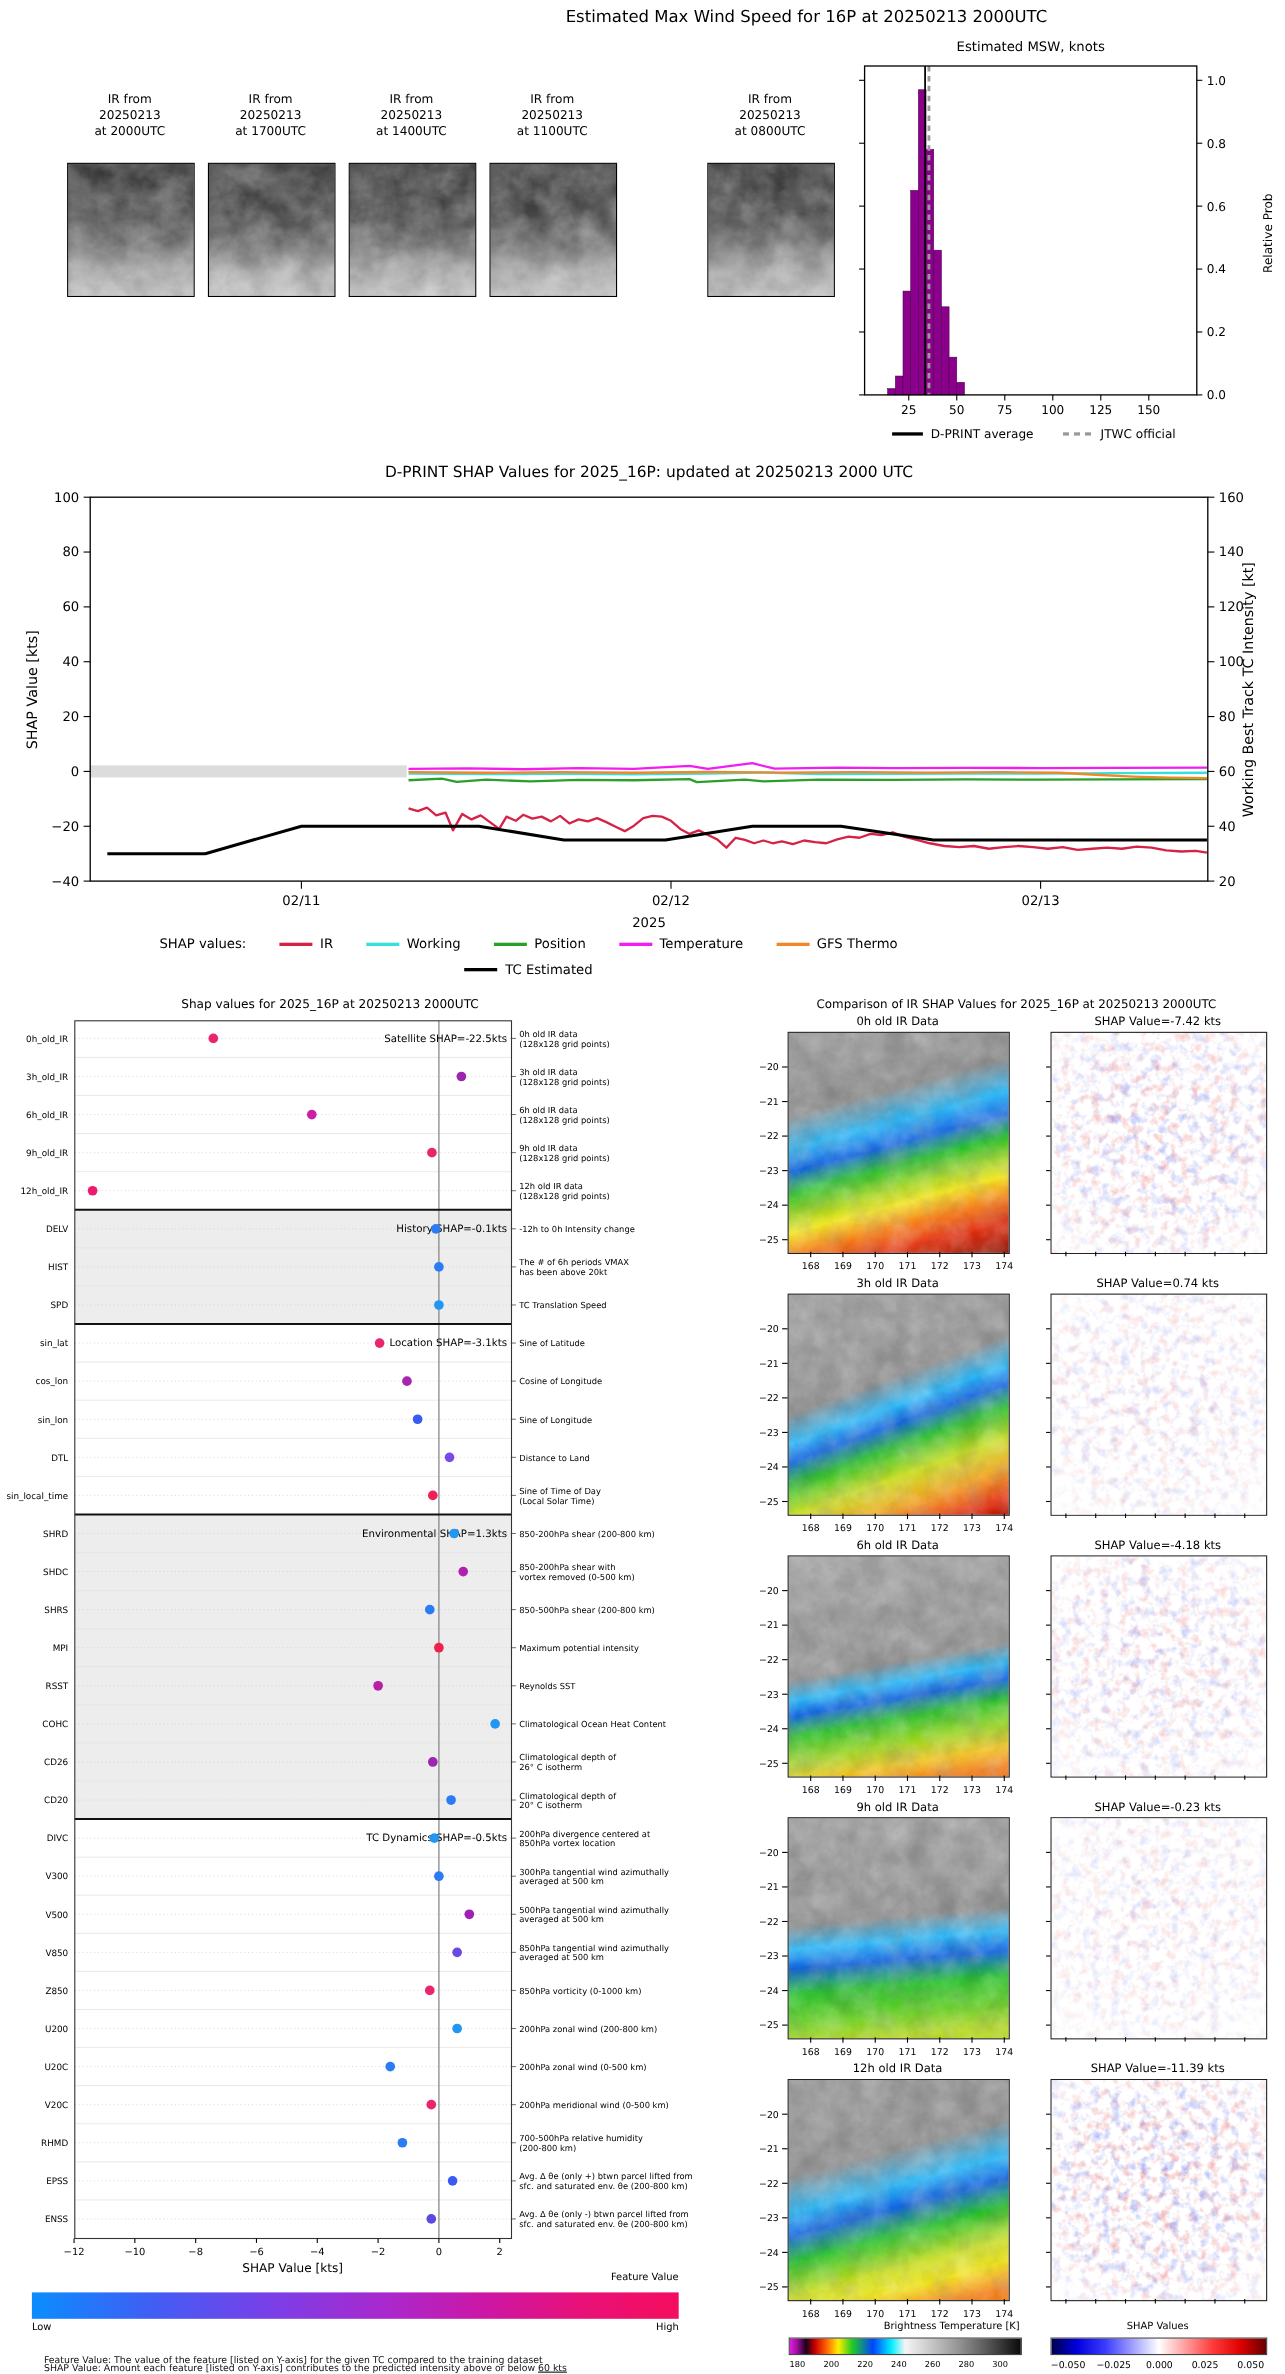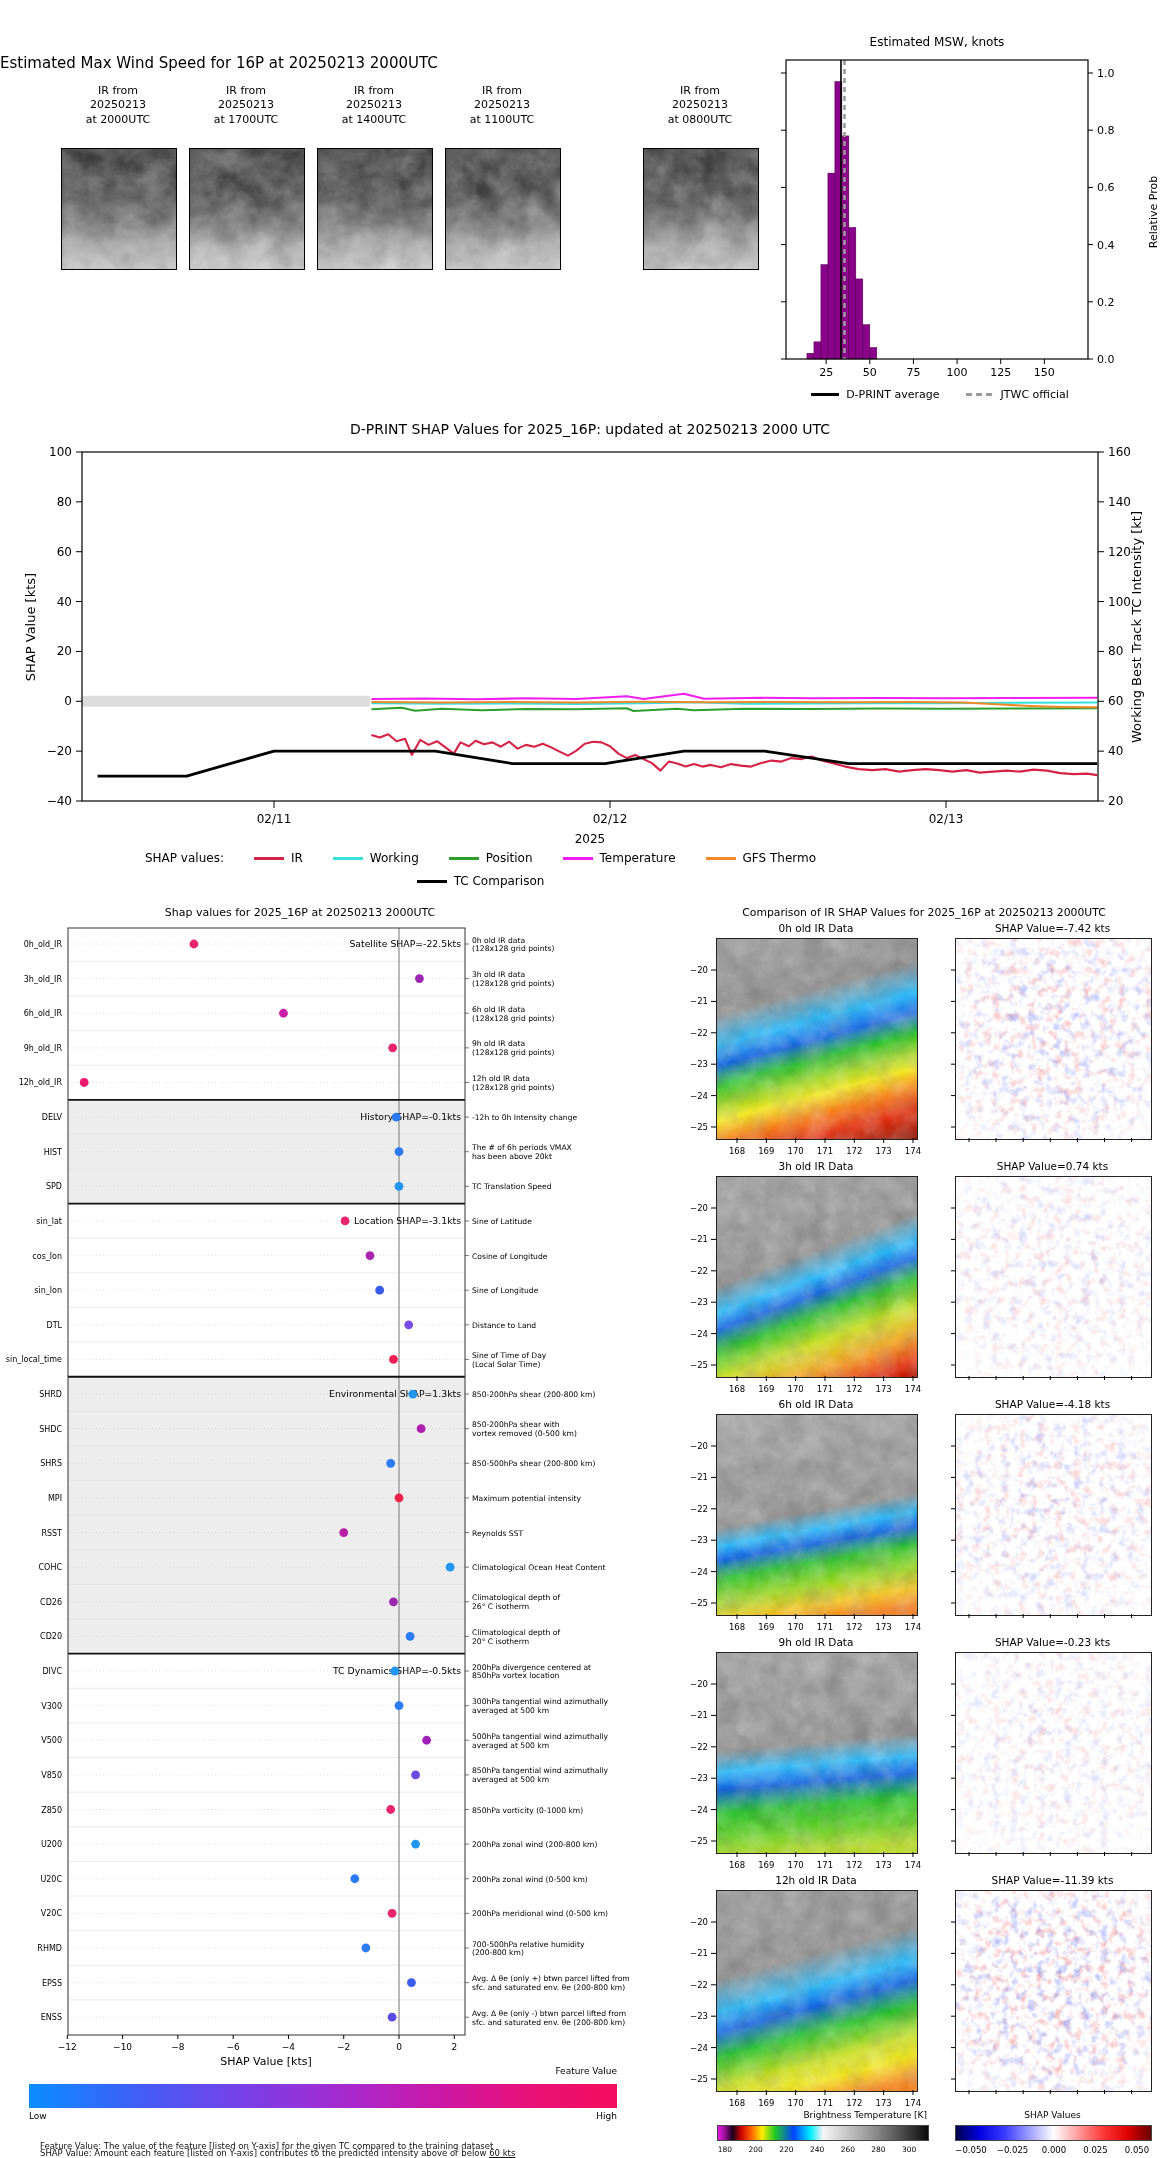--- a/index.html
+++ b/index.html
@@ -1,19 +1,19 @@
 <!DOCTYPE html>
 <html><head>
 <meta charset="utf-8">
 <style>
   html,body{margin:0;padding:0;background:#fff;}
   body{width:1168px;height:2158px;position:relative;overflow:hidden;
        font-family:"DejaVu Sans","Liberation Sans",sans-serif;color:#000;}
   .abs{position:absolute;}
-  #page-title{left:0;top:6px;width:952px;text-align:left;font-size:15px;margin-top:48px;}
+  #page-title{left:0;top:6px;width:952px;text-align:right;font-size:15px;}
   .thumb-label{top:84px;width:140px;text-align:center;font-size:11px;line-height:1.3;white-space:pre-line;}
   .thumb{top:148px;width:114px;height:120px;border:1px solid #000;overflow:hidden;}
   .map-frame{border:1px solid #222;overflow:hidden;}
   .rot{transform:translate(-50%,-50%) rotate(-90deg);white-space:nowrap;}
   #hist-legend{left:730px;top:388px;width:420px;display:flex;justify-content:center;gap:26px;font-size:11px;}
   .leg-item{display:flex;align-items:center;gap:7px;}
   .ts-legend{width:961px;display:flex;justify-content:center;gap:30px;font-size:12px;align-items:center;}
   #ts-legend-1{left:0;top:851px;}
   #ts-legend-2{left:0;top:874px;}
   .swatch{width:30px;height:3px;display:inline-block;}
@@ -170,21 +170,21 @@
       <span>Temperature</span>
     </div>
     <div class="leg-item">
       <span class="swatch" style="background: rgb(240, 136, 40);"></span>
       <span>GFS Thermo</span>
     </div>
   </div>
 <div class="abs ts-legend" id="ts-legend-2">
     <div class="leg-item">
       <span class="swatch" style="background: rgb(0, 0, 0);"></span>
-      <span>TC Comparison</span>
+      <span>TC Estimated</span>
     </div>
   </div>
 
 <div id="maps">
     <div class="abs map-frame" style="left: 716px; top: 938px; width: 200px; height: 200px; background: linear-gradient(165deg, rgb(155, 155, 155) 0%, rgb(139, 139, 139) 30%, rgb(41, 182, 246) 42%, rgb(21, 101, 224) 50%, rgb(38, 192, 42) 58%, rgb(162, 213, 31) 66%, rgb(242, 229, 31) 72%, rgb(245, 127, 23) 80%, rgb(229, 50, 16) 88%, rgb(142, 15, 0) 100%);">
       <svg xmlns="http://www.w3.org/2000/svg" width="100%" height="100%" viewBox="0 0 200 200" preserveAspectRatio="none" style="position:absolute;inset:0">
         <defs>
           <filter id="gw6">
             <feTurbulence type="fractalNoise" baseFrequency="0.045" numOctaves="4" seed="20" stitchTiles="stitch"></feTurbulence>
             <feColorMatrix type="matrix" values="0 0 0 0 0.93  0 0 0 0 0.93  0 0 0 0 0.93  0.9 0.9 0 0 -0.5"></feColorMatrix>

